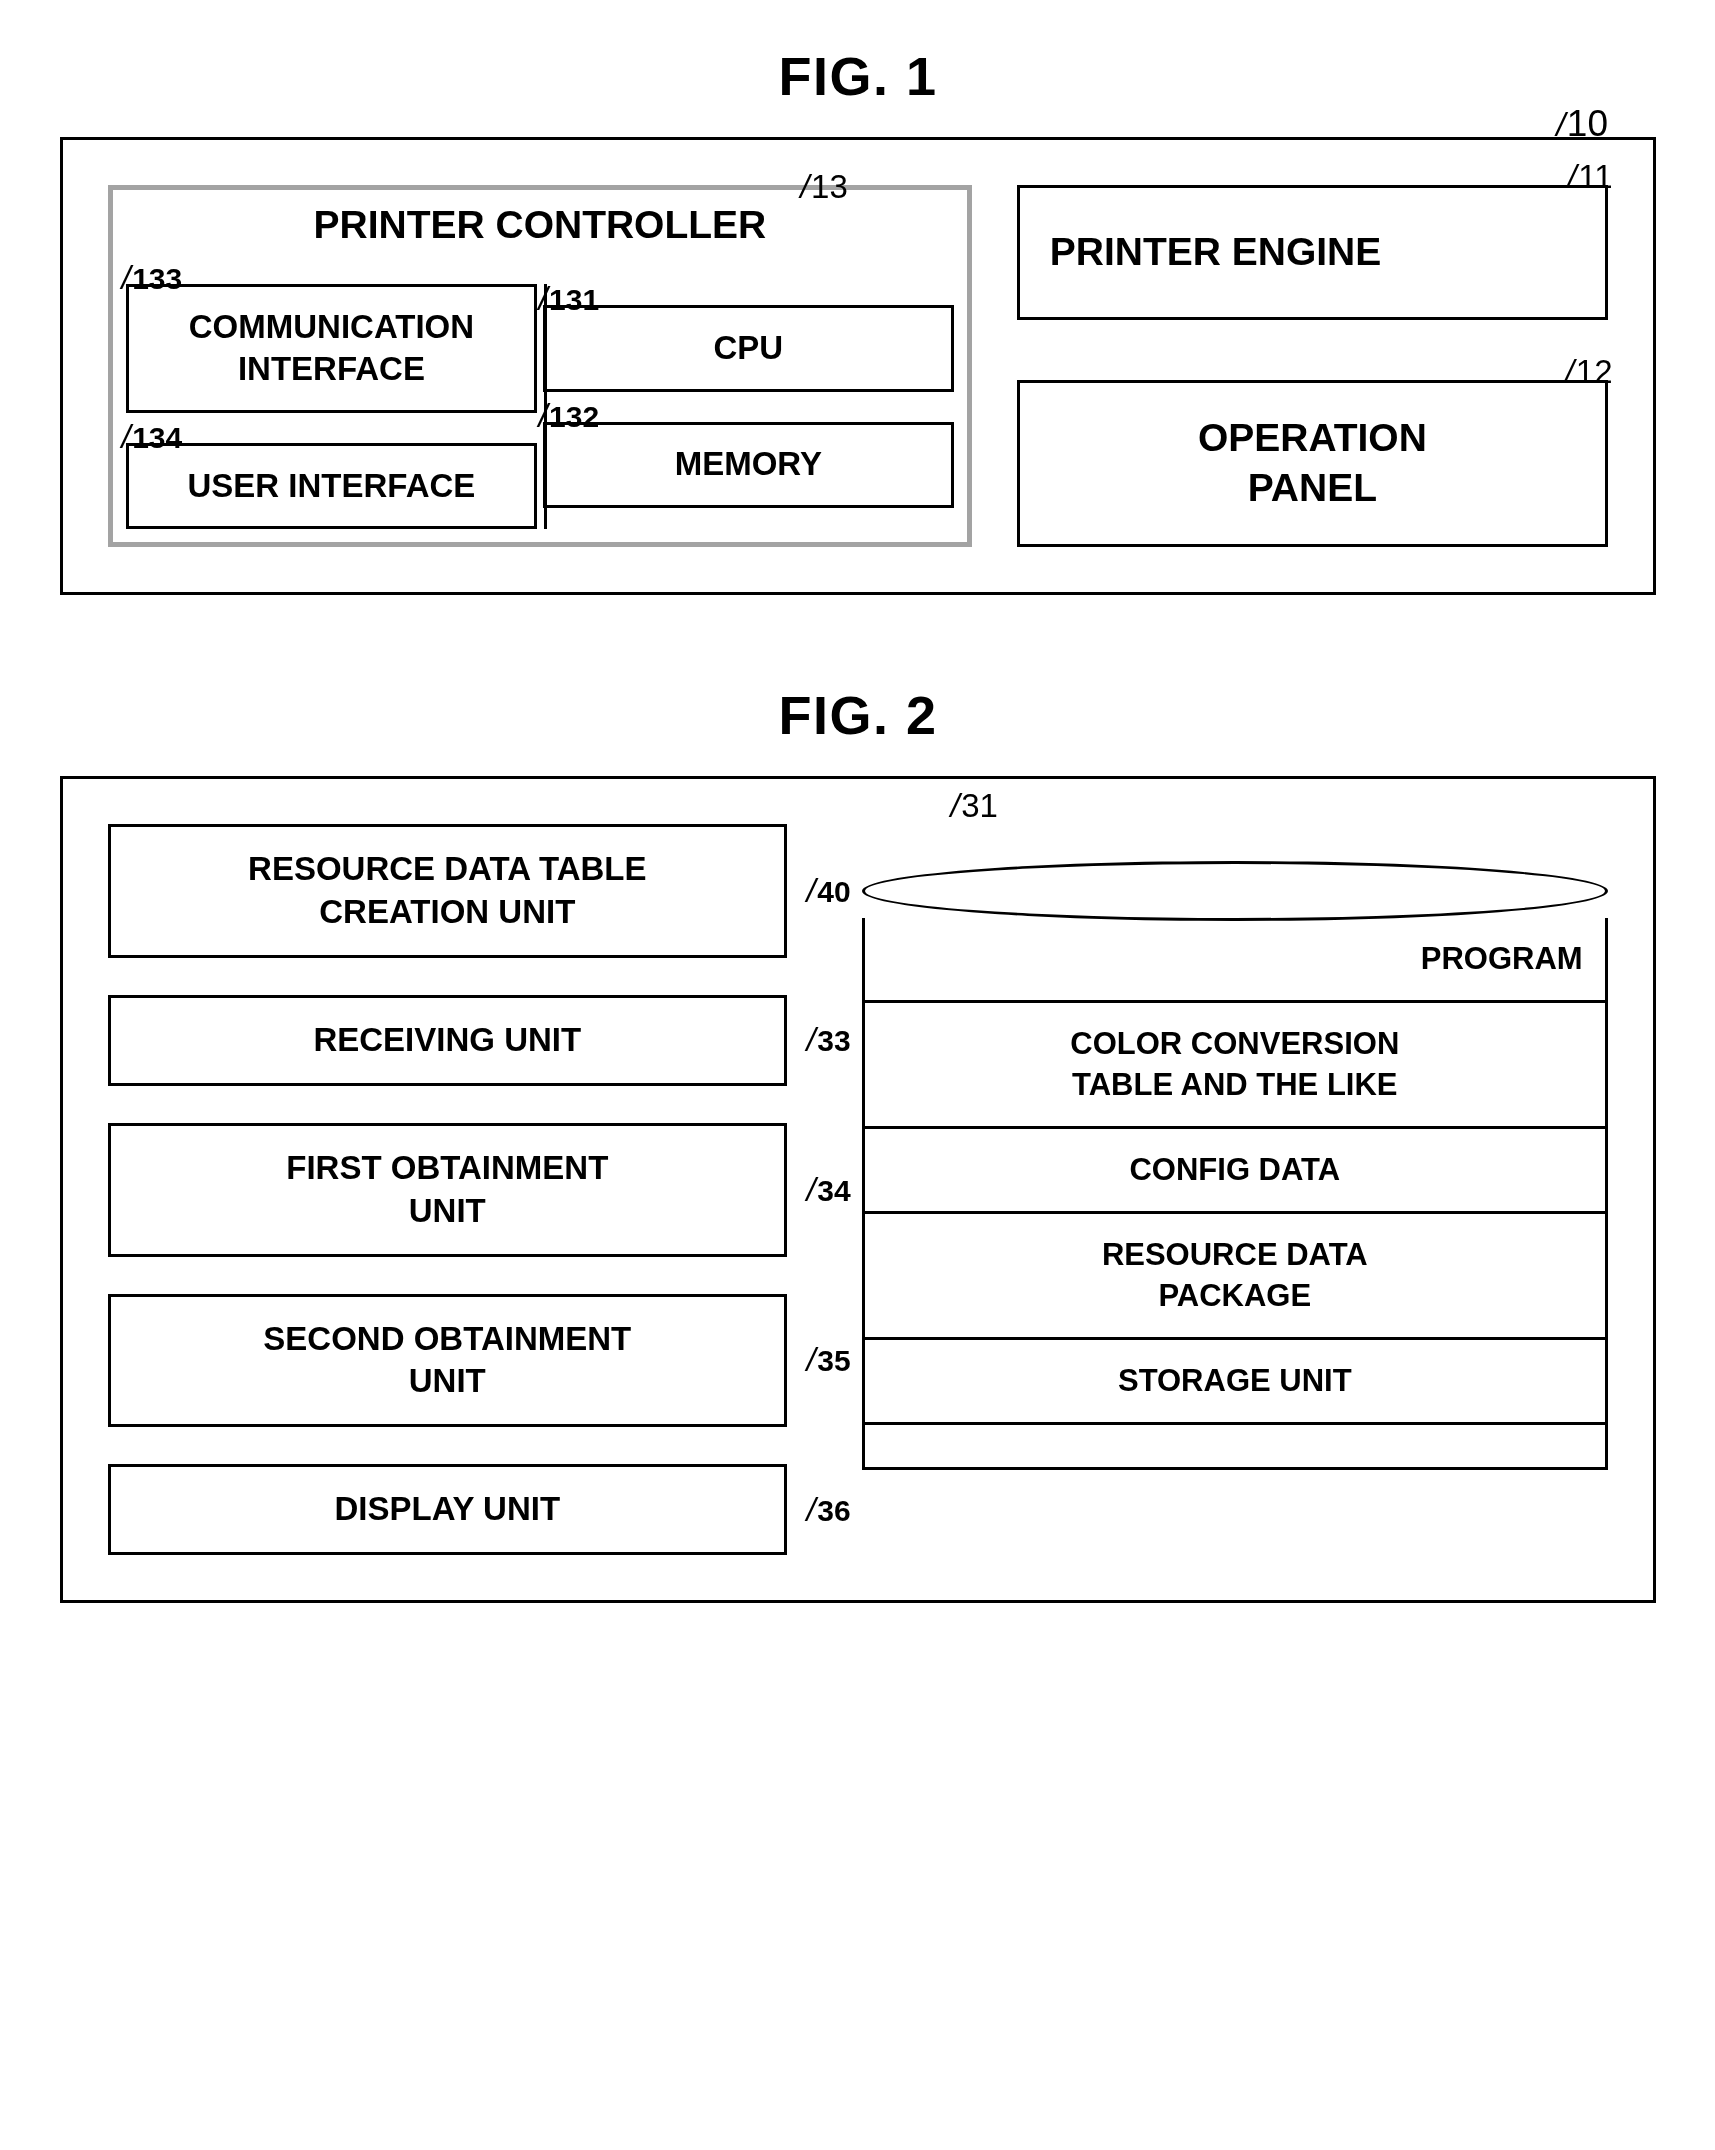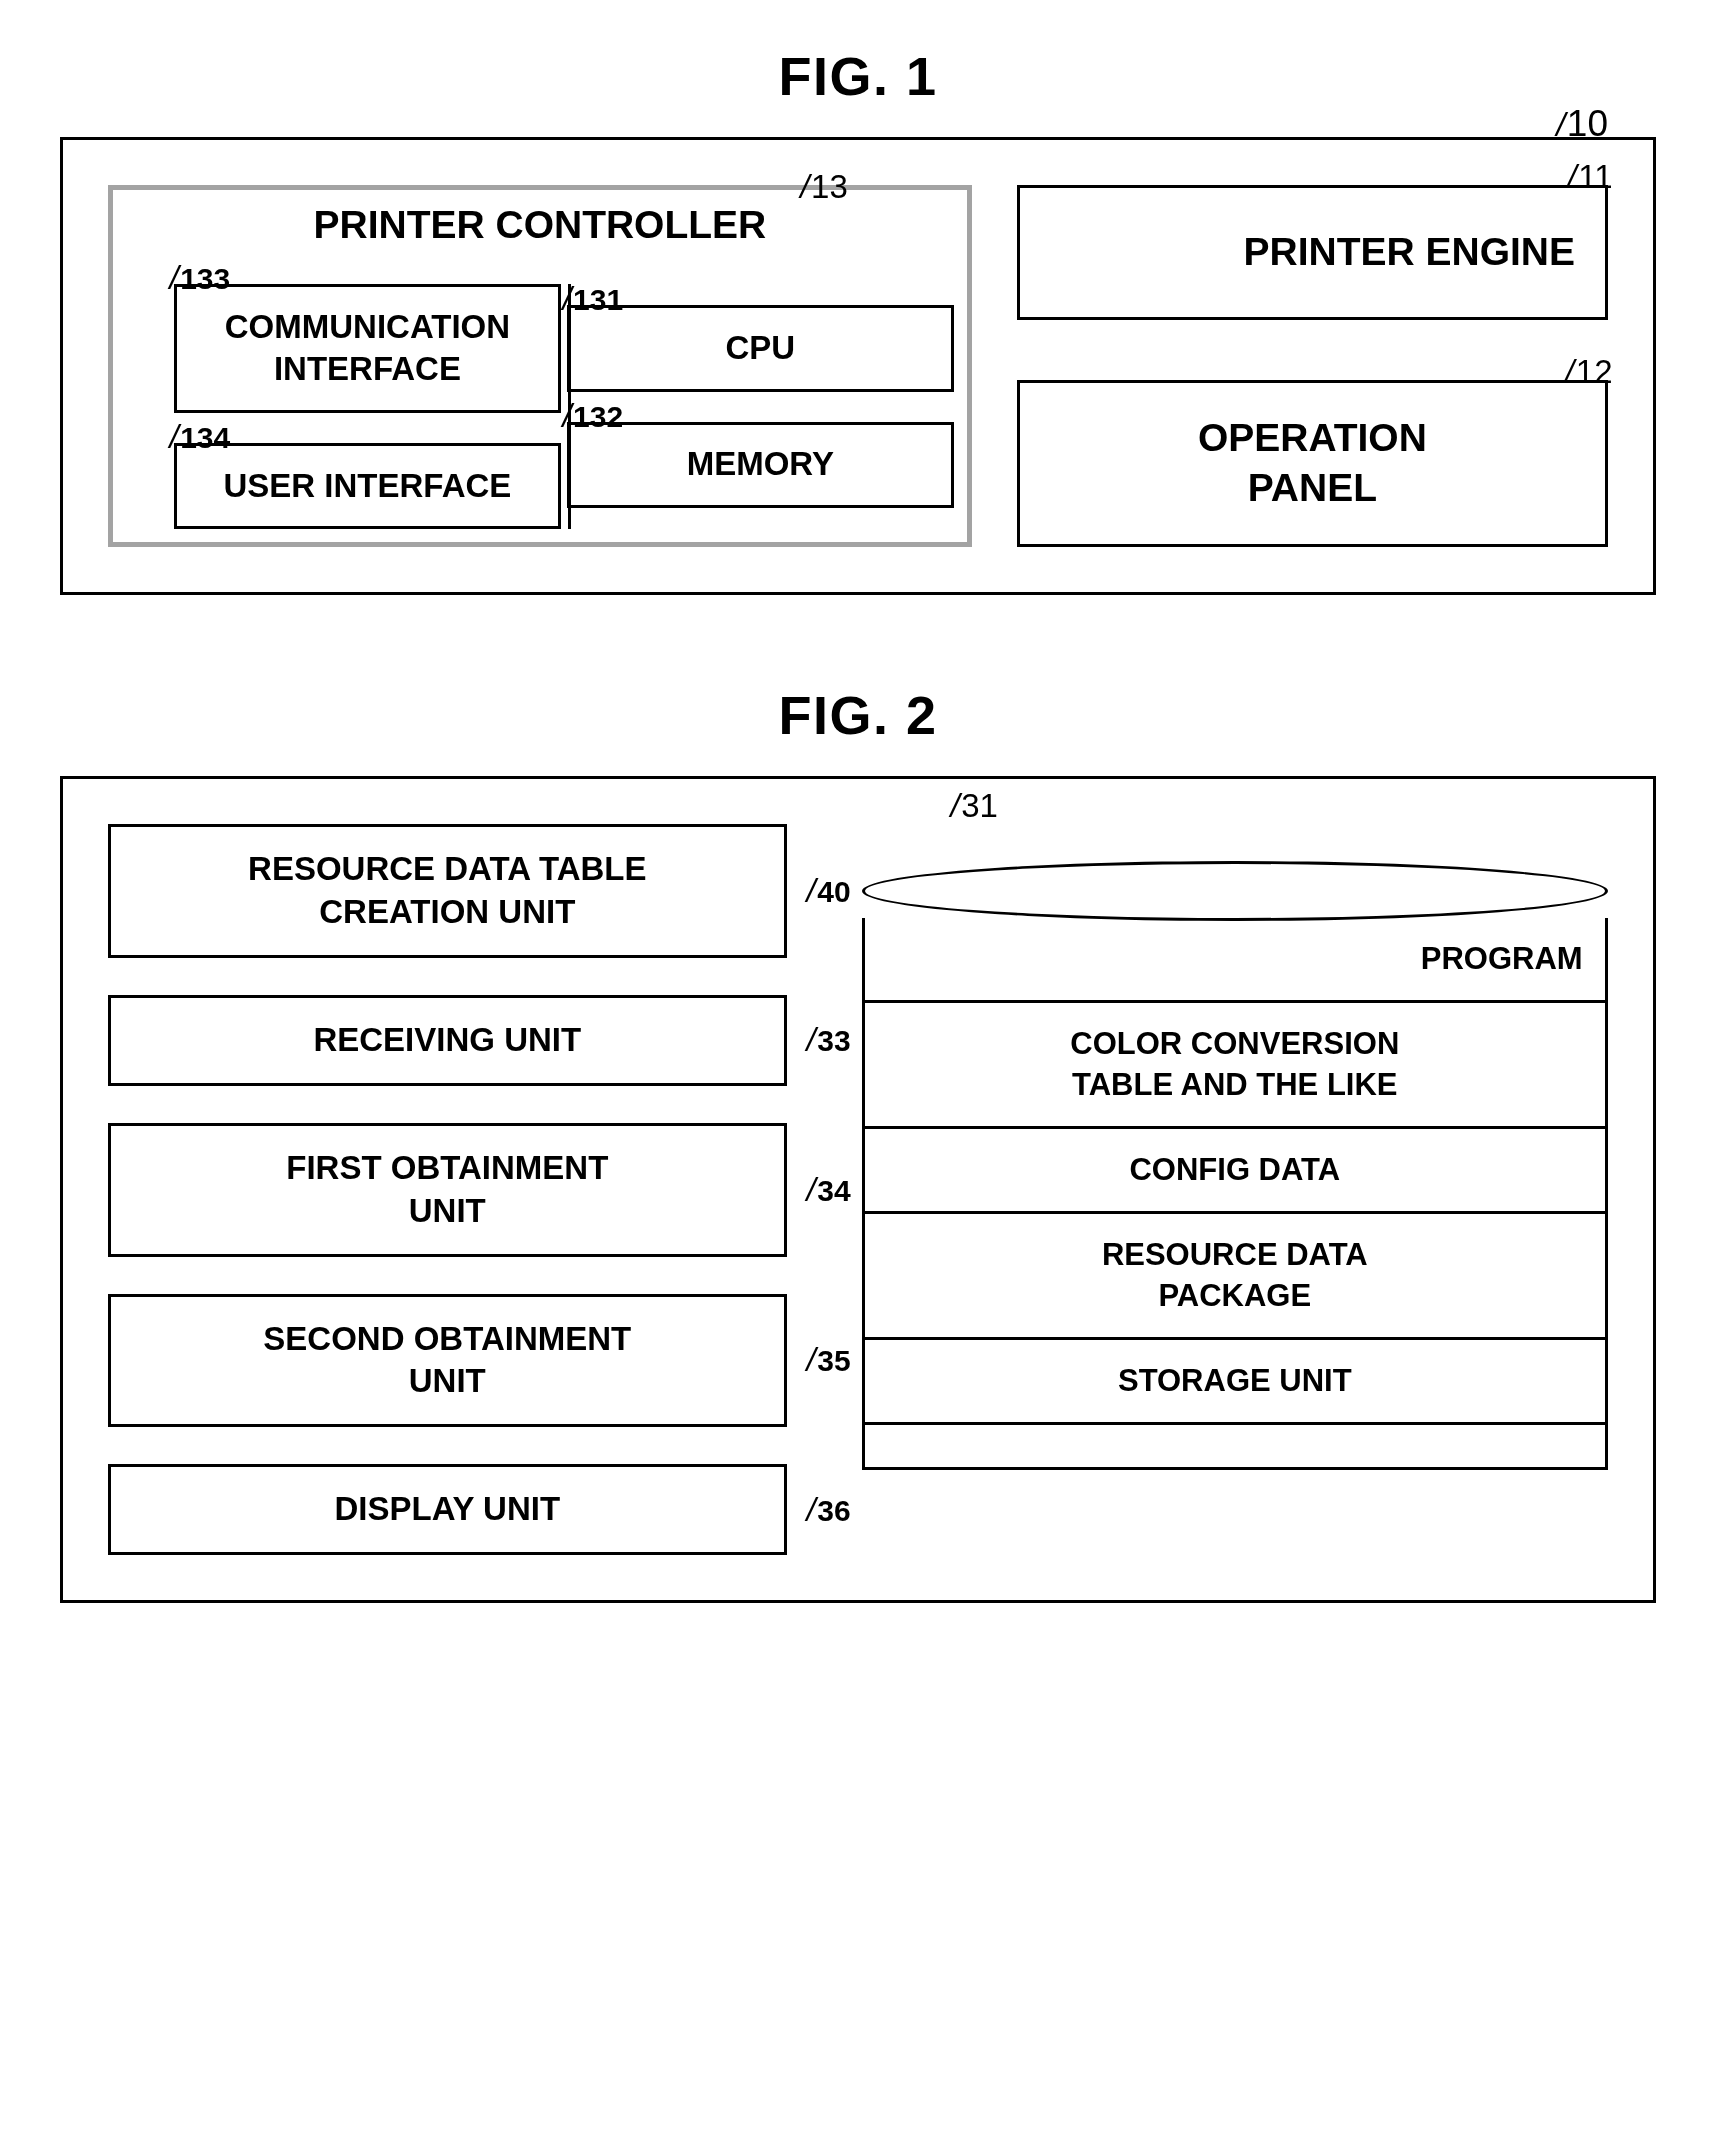--- a/index.html
+++ b/index.html
@@ -77,21 +77,21 @@
       display: flex;
       flex-direction: column;
       gap: 30px;
     }
 
     .printer-engine-box {
       border: 3px solid #000;
       flex: 1;
       display: flex;
       align-items: center;
-      justify-content: flex-end;
+      justify-content: flex-start;
       position: relative;
       padding: 30px;
     }
 
     .printer-engine-label {
       font-size: 39px;
       font-weight: bold;
       text-align: center;
     }
 
@@ -193,21 +193,20 @@
       margin-right: 1.5px;
       font-weight: normal;
       font-style: italic;
     }
 
     .fig1-grid-wrapper {
       display: grid;
       grid-template-columns: 1fr 6px 1fr;
       gap: 0 0;
       align-items: center;
-      margin-left: 48px;
     }
 
     .grid-left {
       display: flex;
       flex-direction: column;
       gap: 30px;
     }
 
     .grid-right {
       display: flex;

